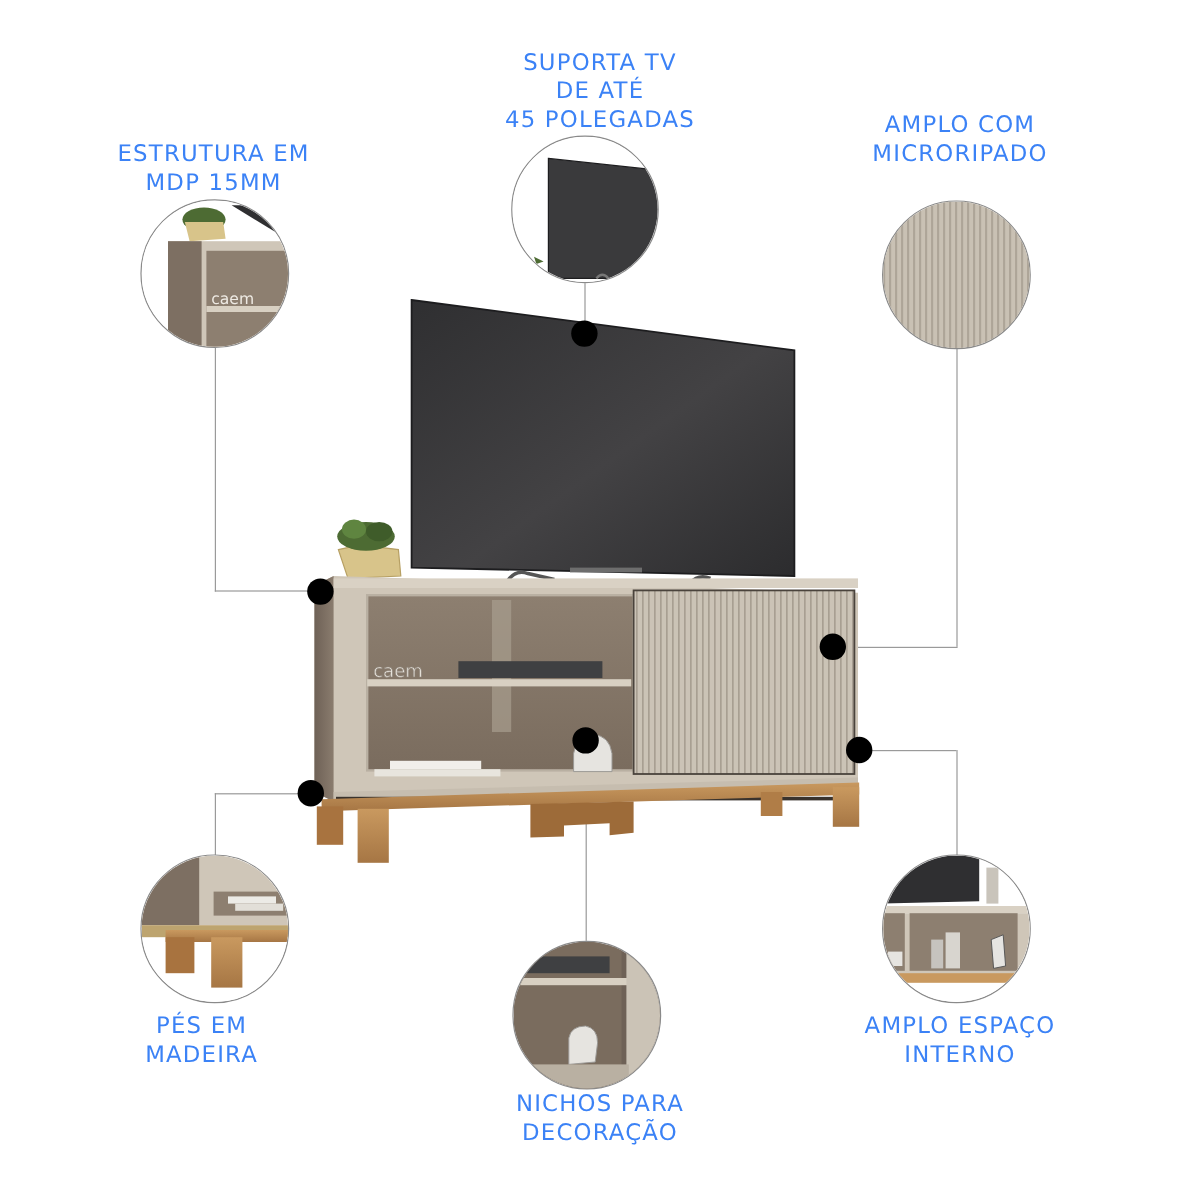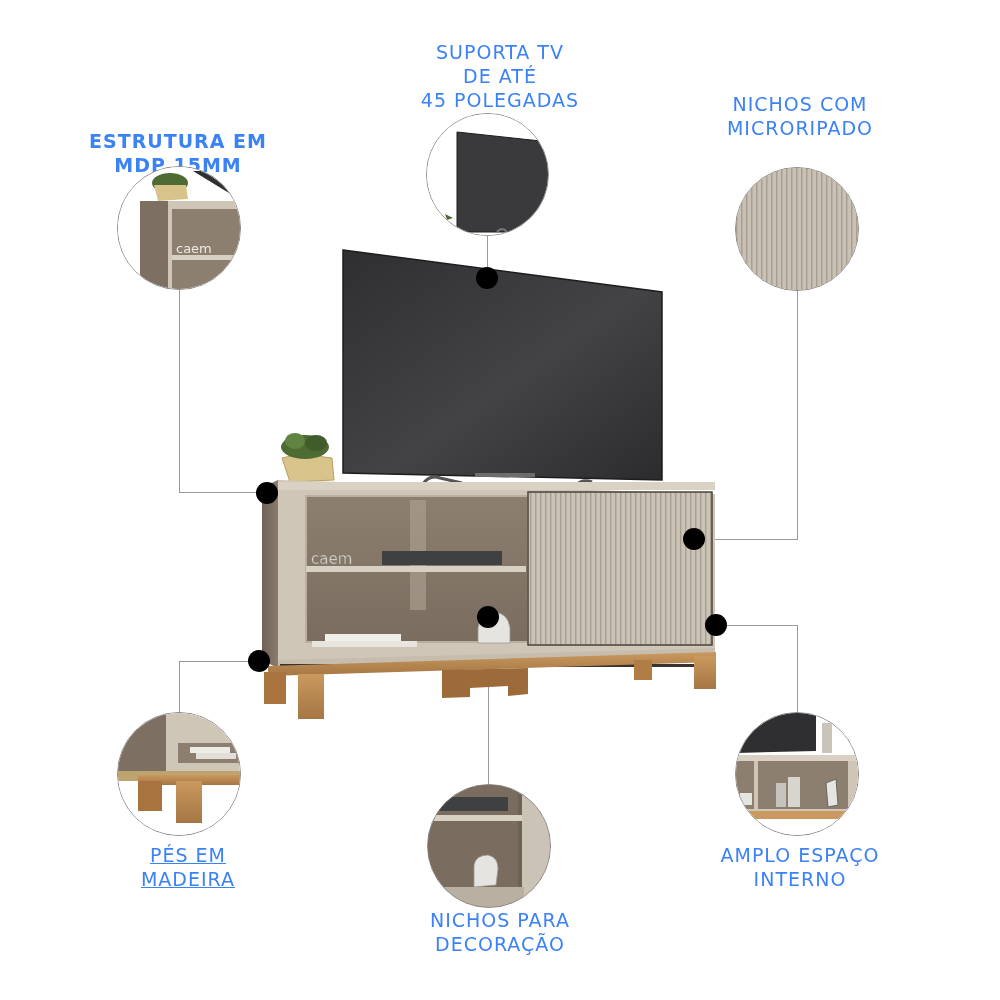--- a/index.html
+++ b/index.html
@@ -16,31 +16,31 @@
 </style>
 </head>
 <body>
 
 <div class="label" style="left:400px; top:40px; width:200px;">
   <span>SUPORTA TV</span>
   <span>DE ATÉ</span>
   <span>45 POLEGADAS</span>
 </div>
 
-<div class="label" style="left:88px; top:129px; width:180px;font-weight:bold;">
+<div class="label" style="left:88px; top:116px; width:180px;">
   <span>ESTRUTURA EM</span>
   <span>MDP 15MM</span>
 </div>
 
 <div class="label" style="left:705px; top:92px; width:190px;">
-  <span>NICHOS COM</span>
+  <span>AMPLO COM</span>
   <span>MICRORIPADO</span>
 </div>
 
-<div class="label" style="left:108px; top:843px; width:160px;text-decoration:underline;">
+<div class="label" style="left:88px; top:843px; width:160px;">
   <span>PÉS EM</span>
   <span>MADEIRA</span>
 </div>
 
 <div class="label" style="left:395px; top:908px; width:210px;">
   <span>NICHOS PARA</span>
   <span>DECORAÇÃO</span>
 </div>
 
 <div class="label" style="left:700px; top:843px; width:200px;">

